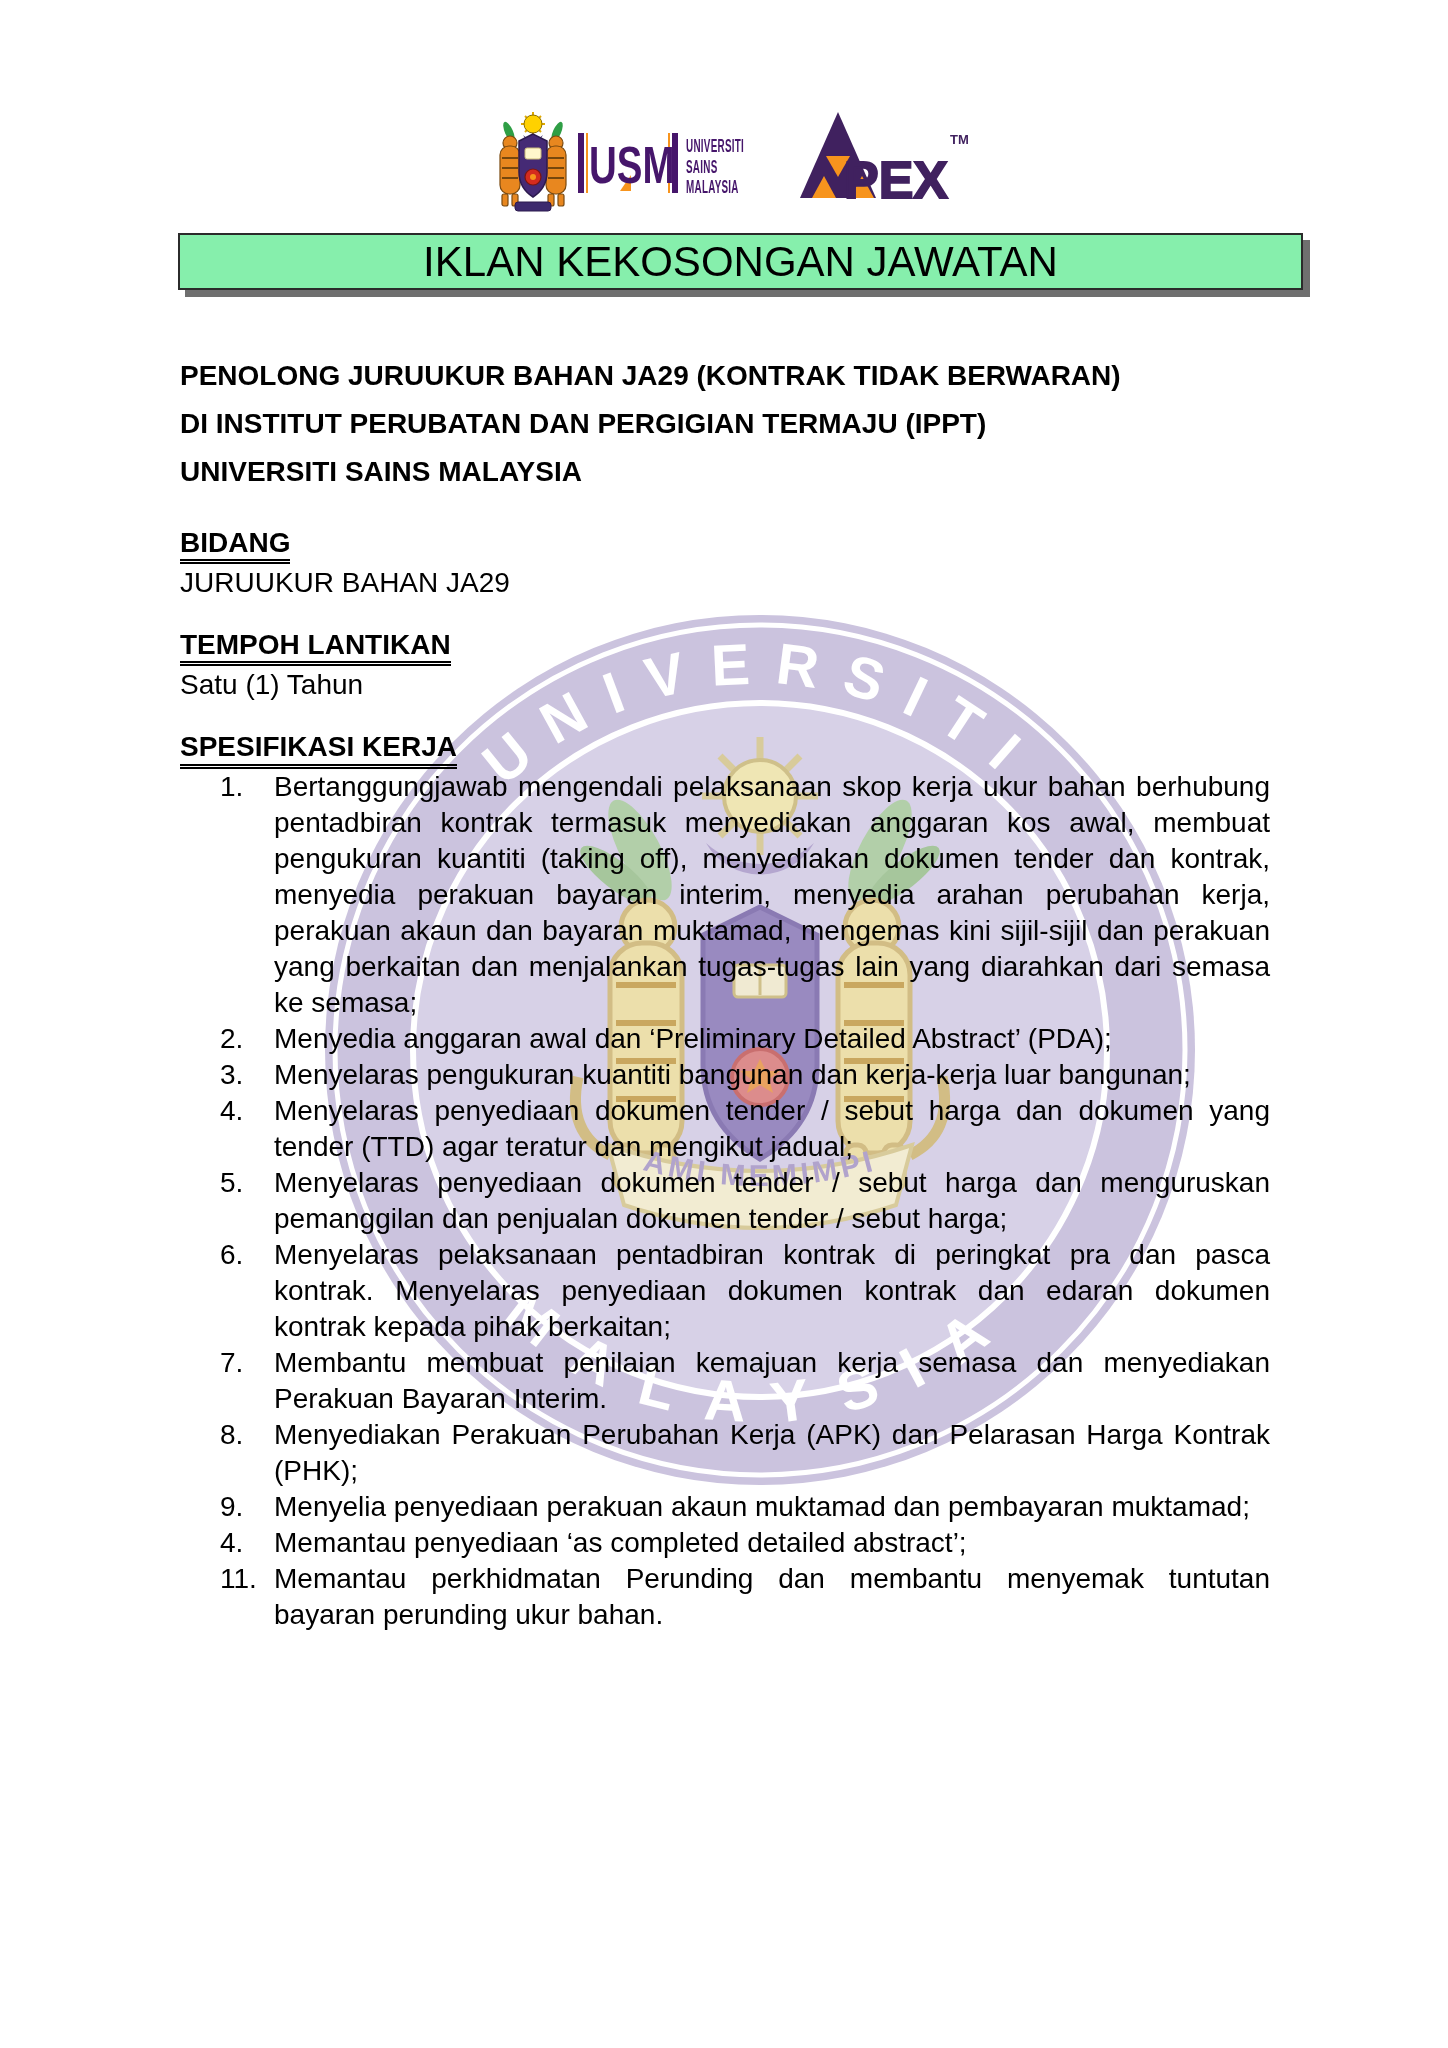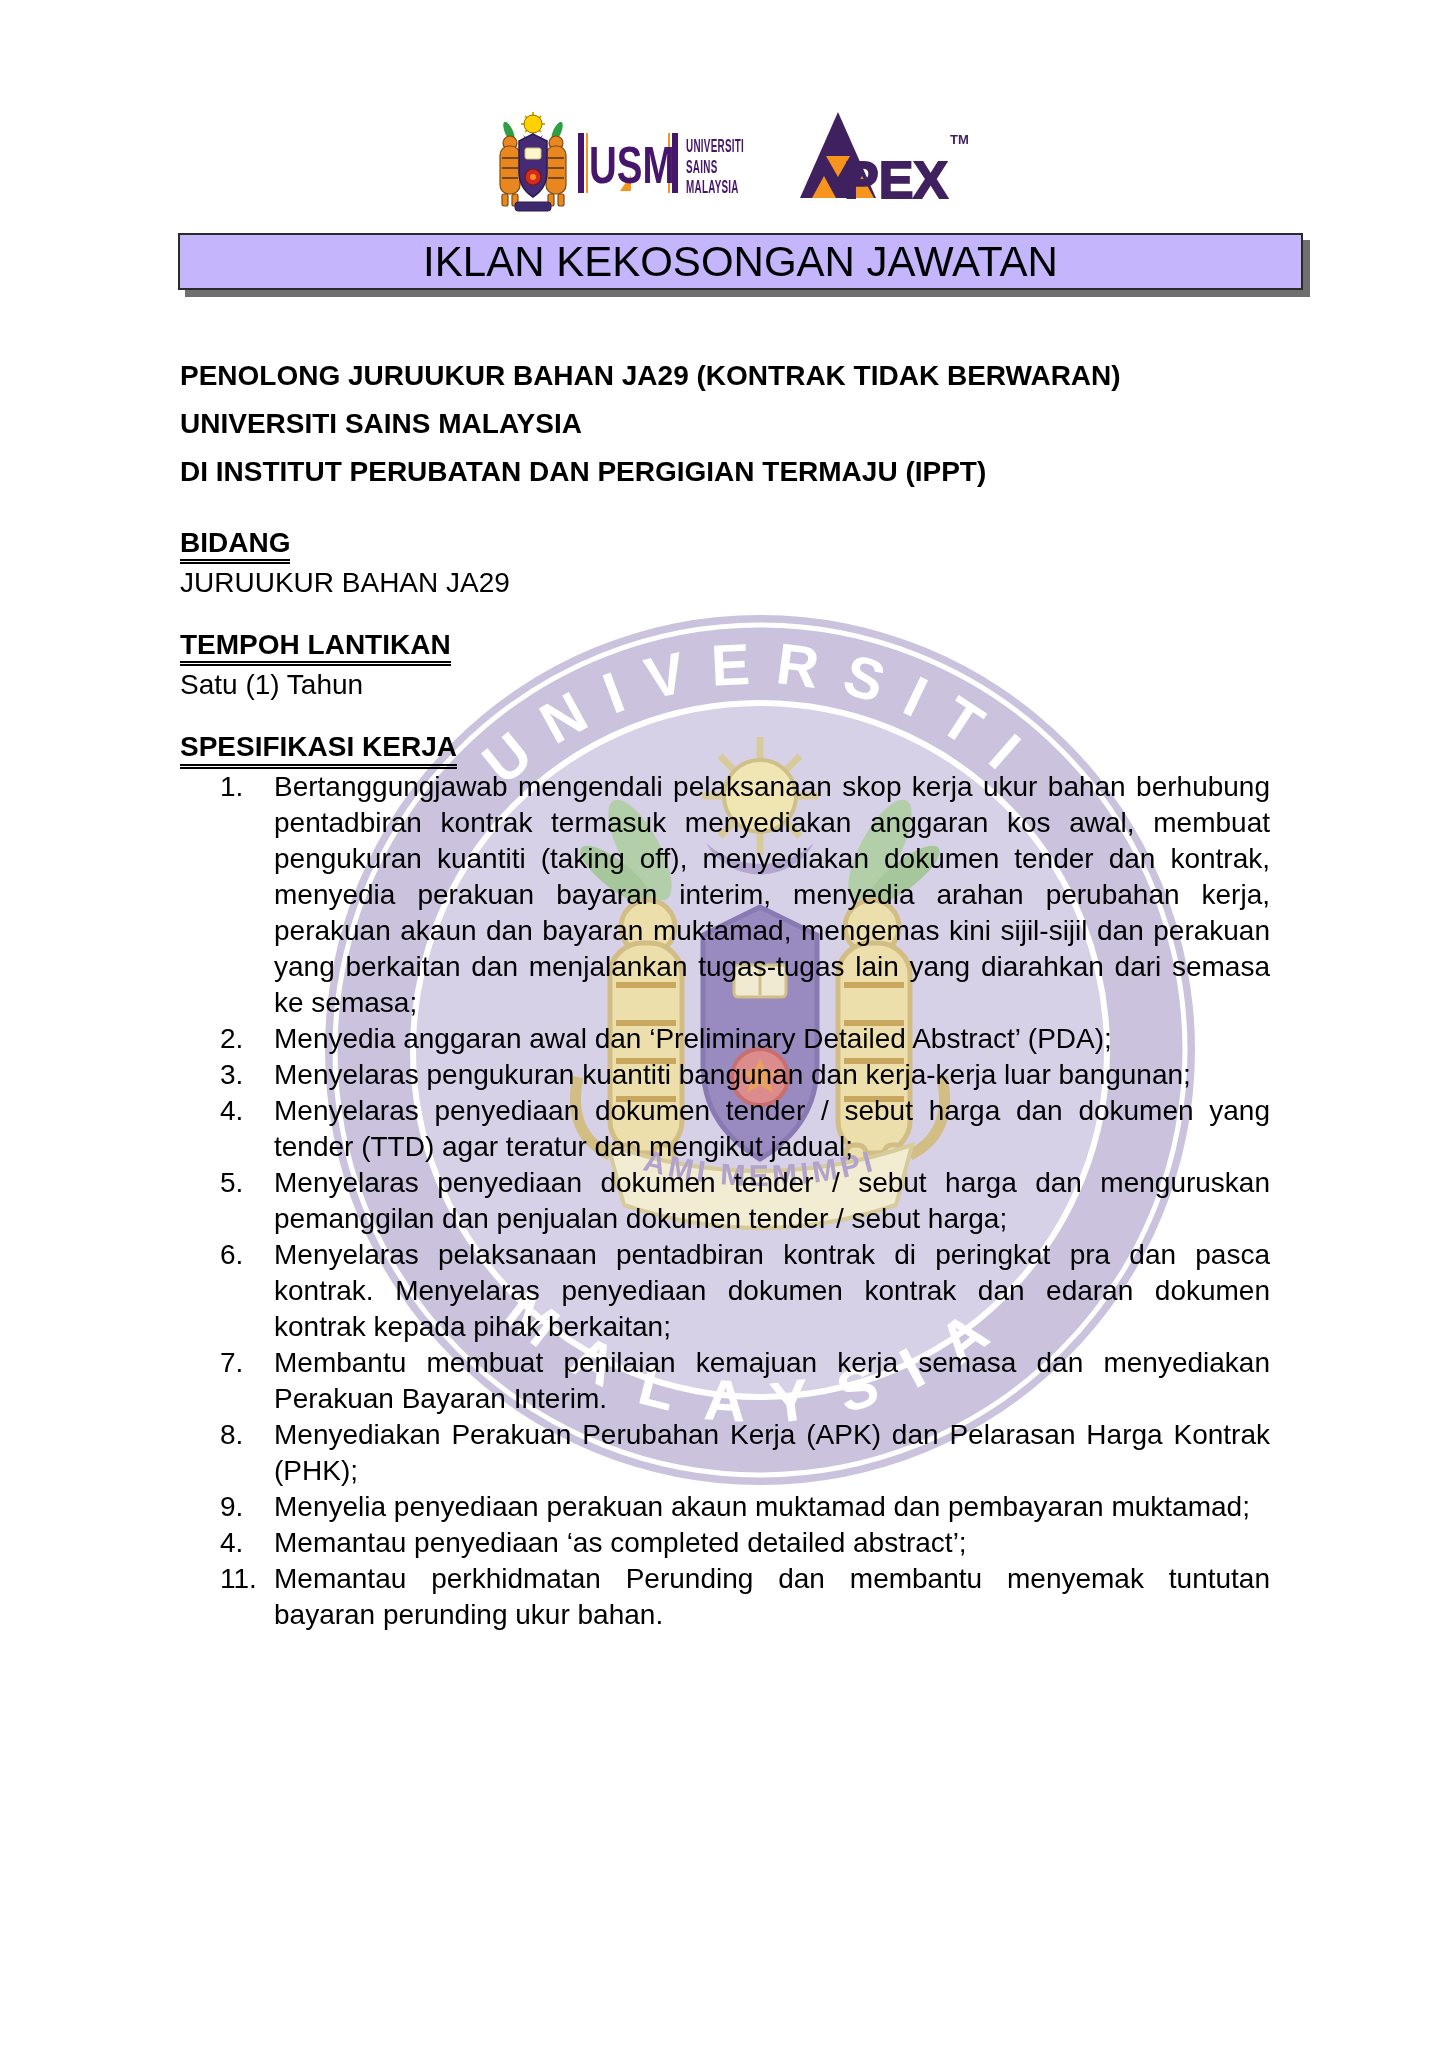--- a/index.html
+++ b/index.html
@@ -14,21 +14,21 @@
   .crest{position:absolute;left:497px;top:110px;width:72px;height:104px;}
   .usm-block{position:absolute;left:578px;top:133px;width:100px;height:60px;}
   .usm-stack{position:absolute;left:686px;top:136px;color:#46166b;font-weight:bold;
     font-size:19px;line-height:20.5px;transform:scaleX(0.52);transform-origin:left top;
     letter-spacing:0.5px;white-space:nowrap;}
   .apex{position:absolute;left:798px;top:108px;width:175px;height:95px;}
 
   
   .banner{
     position:absolute;left:178px;top:233px;width:1121px;height:53px;
-    background:#c4b5fd;border:2px solid #2b2b2b;box-shadow:7px 7px 0 #6f6f6f;
+    background:#86efac;border:2px solid #2b2b2b;box-shadow:7px 7px 0 #6f6f6f;
     display:flex;align-items:center;justify-content:center;
     font-size:42px;font-weight:400;color:#000;white-space:nowrap;
   }
 
   
   .title-block{position:absolute;left:180px;top:352px;width:1090px;
     text-align:left;font-weight:bold;font-size:28px;line-height:48px;}
 
   
   .body-col{position:absolute;left:180px;top:524px;width:1090px;font-size:28px;}
@@ -181,22 +181,22 @@
       <text x="46" y="90" font-size="52" font-weight="bold" fill="#40215f" stroke="#40215f" stroke-width="2" font-family="Liberation Sans, sans-serif" letter-spacing="0">PEX</text>
       <text x="152" y="36" font-size="13" font-weight="bold" fill="#40215f" font-family="Liberation Sans, sans-serif">TM</text>
     </svg>
 
     <div class="banner">
       <span>IKLAN KEKOSONGAN JAWATAN</span>
     </div>
 
     <div class="title-block">
       <div>PENOLONG JURUUKUR BAHAN JA29 (KONTRAK TIDAK BERWARAN)</div>
+      <div>DI INSTITUT PERUBATAN DAN PERGIGIAN TERMAJU (IPPT)</div>
       <div>UNIVERSITI SAINS MALAYSIA</div>
-      <div>DI INSTITUT PERUBATAN DAN PERGIGIAN TERMAJU (IPPT)</div>
     </div>
 
     <div class="body-col">
 
       <div class="sec-head">
         <span class="dbl-underline">BIDANG</span>
       </div>
       <div class="sec-body">JURUUKUR BAHAN JA29</div>
 
       <div class="sec-head">

